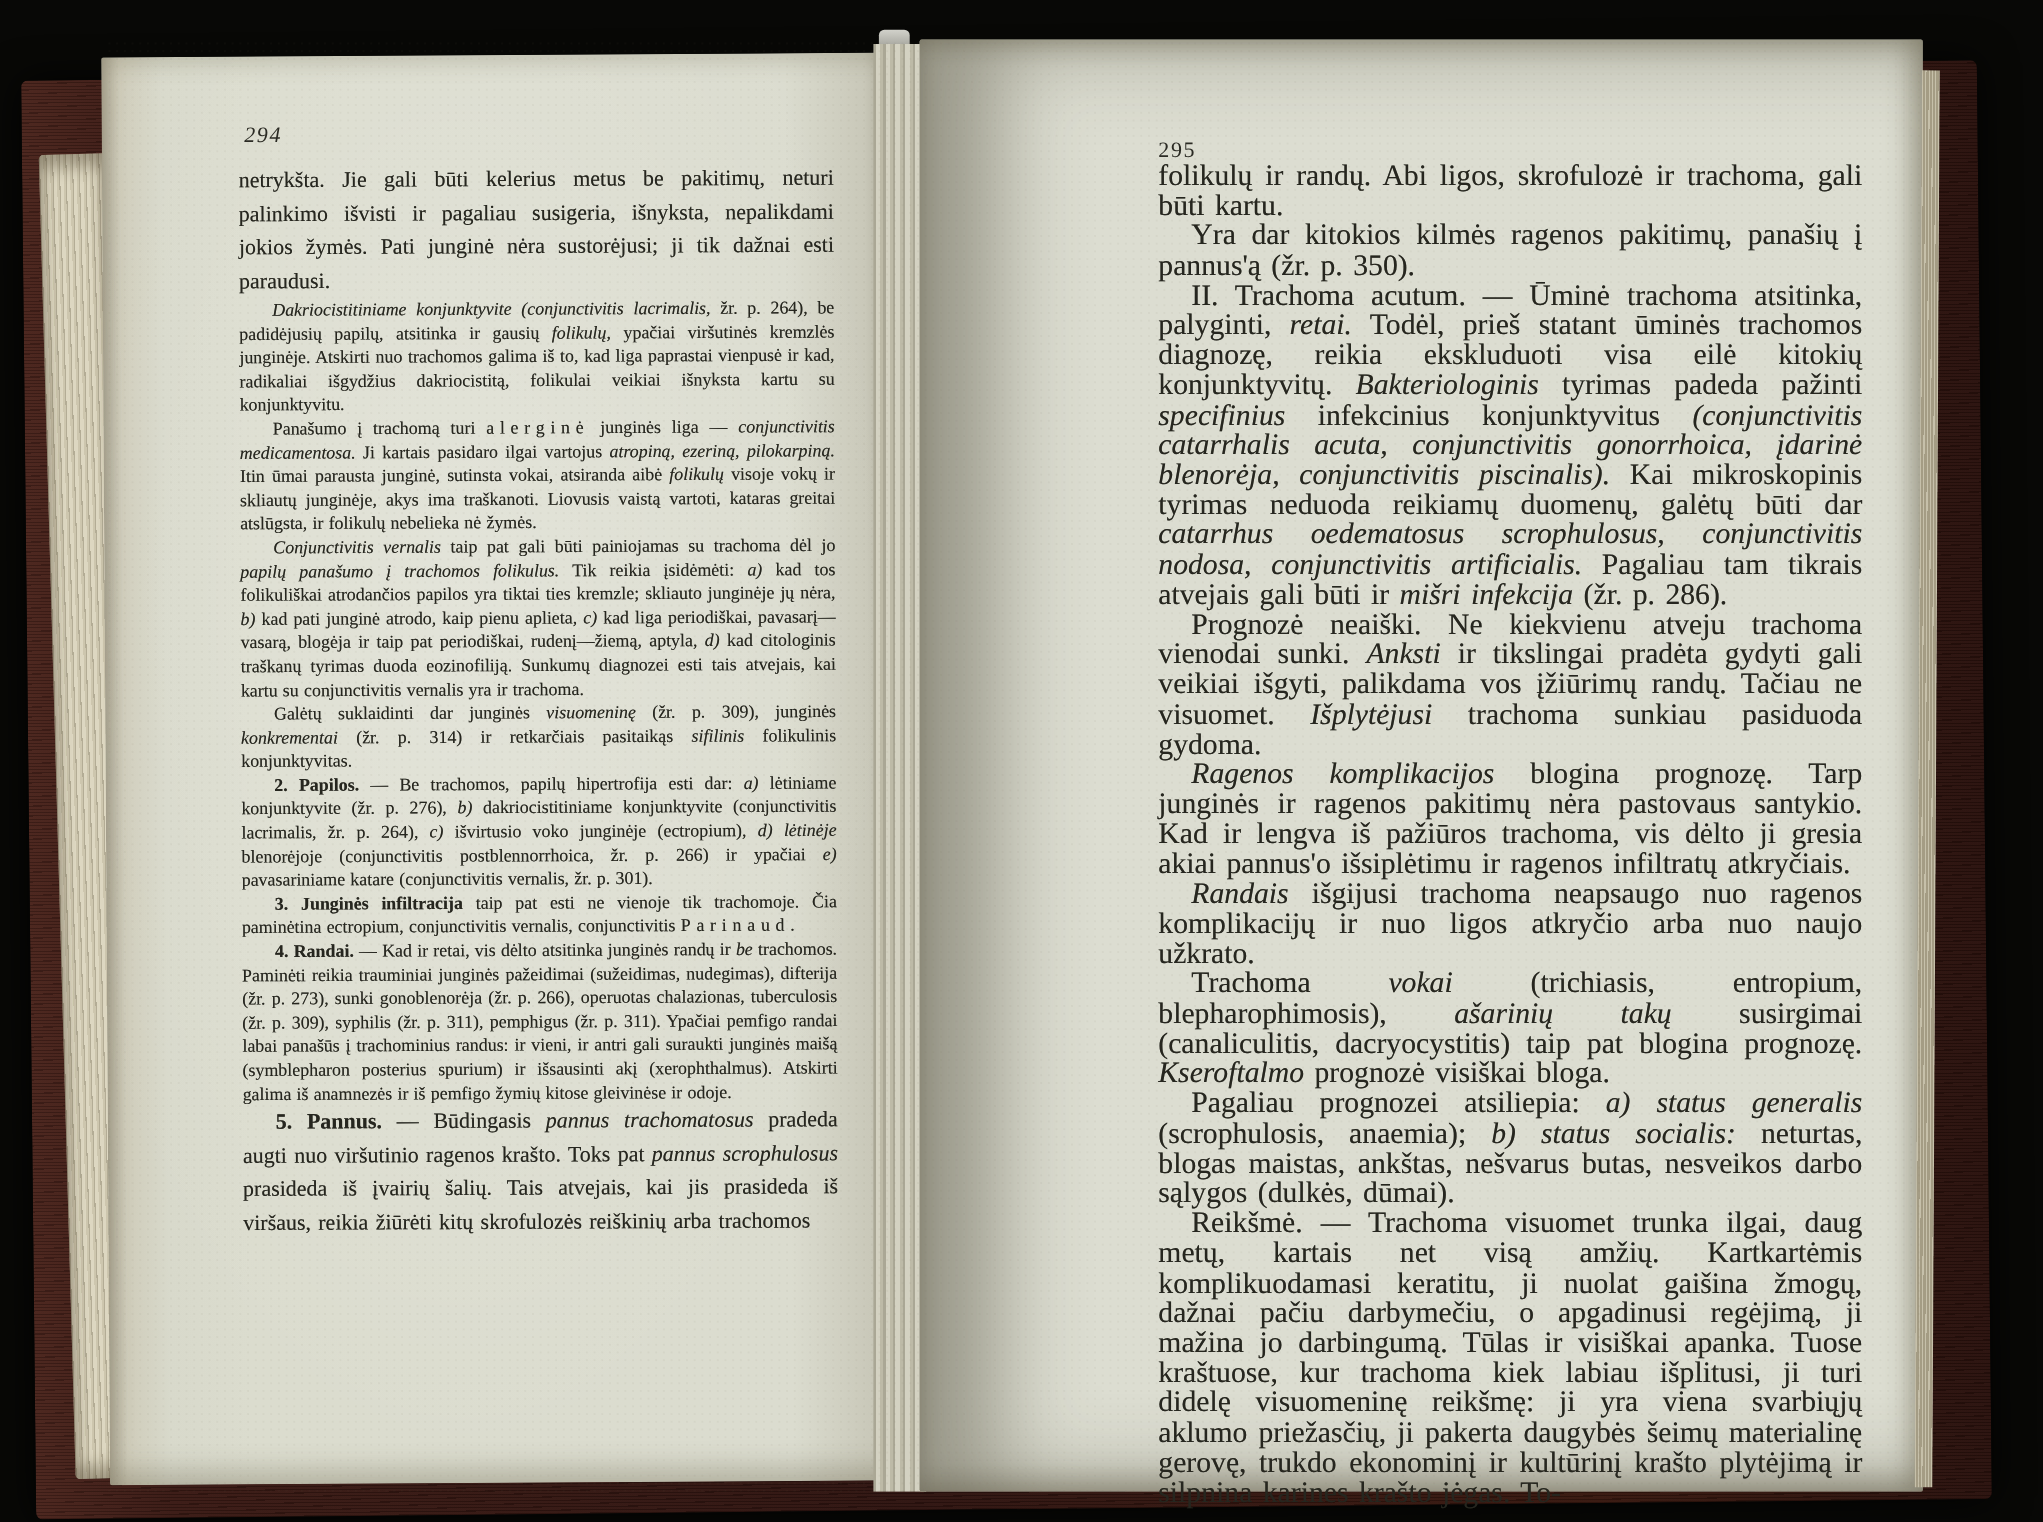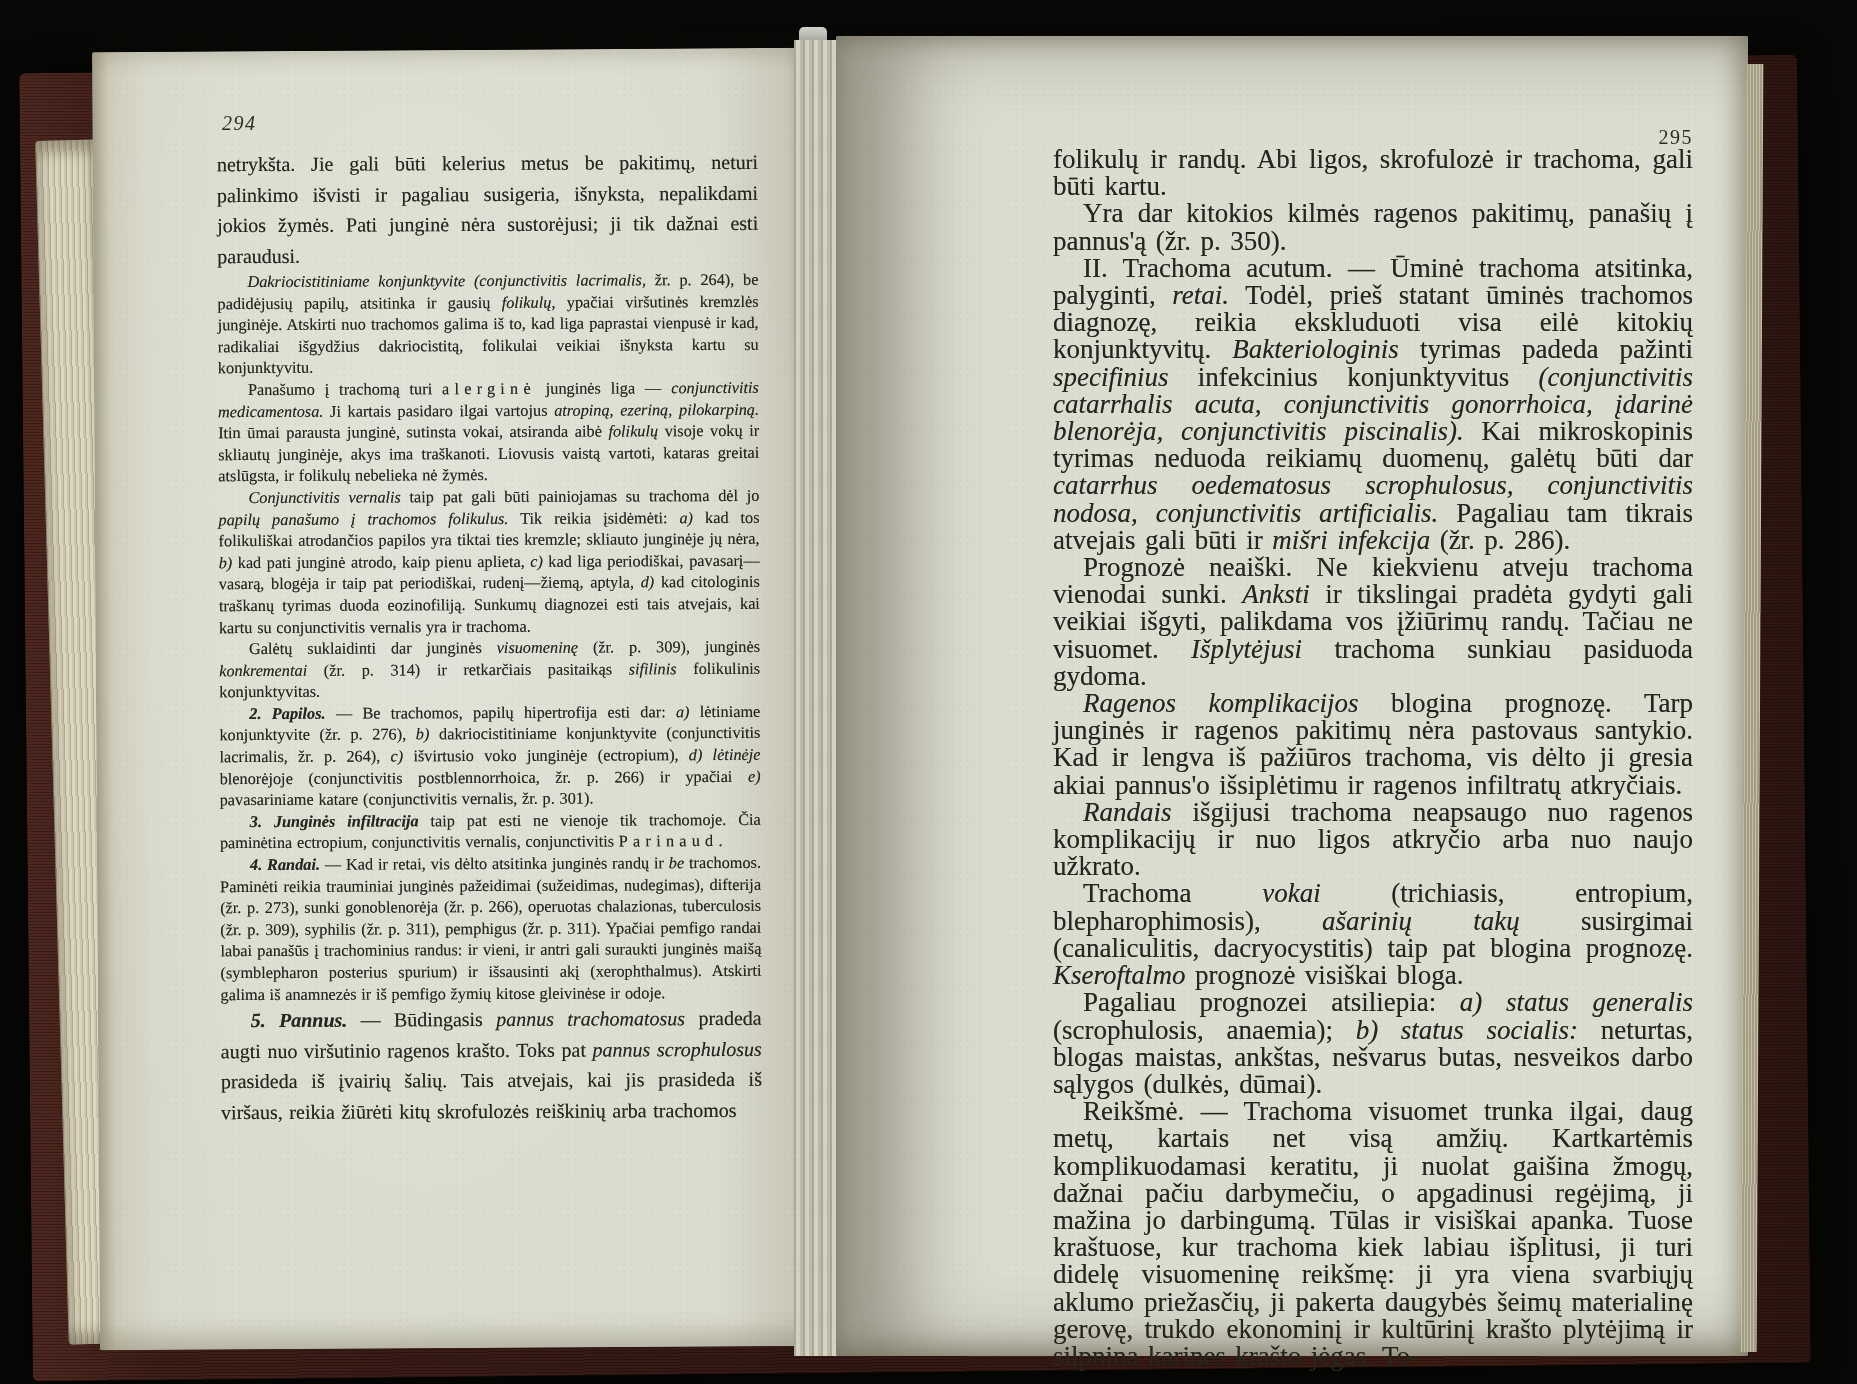--- a/index.html
+++ b/index.html
@@ -67,32 +67,32 @@
   }
   .grain{
     position:absolute;left:96px;top:36px;width:1652px;height:1320px;
     background-image:radial-gradient(rgba(105,100,75,0.06) 1px, transparent 1px);
     background-size:7px 7px;
     pointer-events:none;
   }
   
   .page-num{position:absolute;color:#2b2b24;font-size:20px;letter-spacing:1.5px;}
   .page-num-left{left:222px;top:112px;font-style:italic;}
-  .page-num-right{left:1053px;top:126px;width:640px;text-align:right;}
+  .page-num-right{left:1053px;top:126px;width:640px;text-align:left;}
   .page-text{position:absolute;text-align:justify;color:#26261f;text-shadow:0 0 0.5px rgba(38,38,30,0.55);}
   .left-text{left:219px;top:148px;width:541px;transform:rotate(-0.25deg);}
   .right-text{left:1053px;top:146px;width:640px;}
   .page-text p{margin:0;padding:0;}
   .page-text p.indent{text-indent:30px;}
   .left-text .p-large{font-size:20px;line-height:30.5px;word-spacing:0.08em;}
   .left-text .p-small{font-size:16.3px;line-height:21.6px;word-spacing:0.04em;}
   .right-text .p-large{font-size:27px;line-height:27.2px;word-spacing:0.10em;}
   .it{font-style:italic;}
   .bd{font-weight:normal;}
-  .bdit{font-weight:bold;font-style:italic;}
+  .bdit{font-weight:bold;}
   .spaced{letter-spacing:0.32em;margin-top:16px;}
 </style>
 </head>
 <body>
 
 <div class="cover"></div>
 <div class="page-stack-left"></div>
 <div class="corner-steps"></div>
 <div class="headband"></div>
 <div class="page-left"></div>

